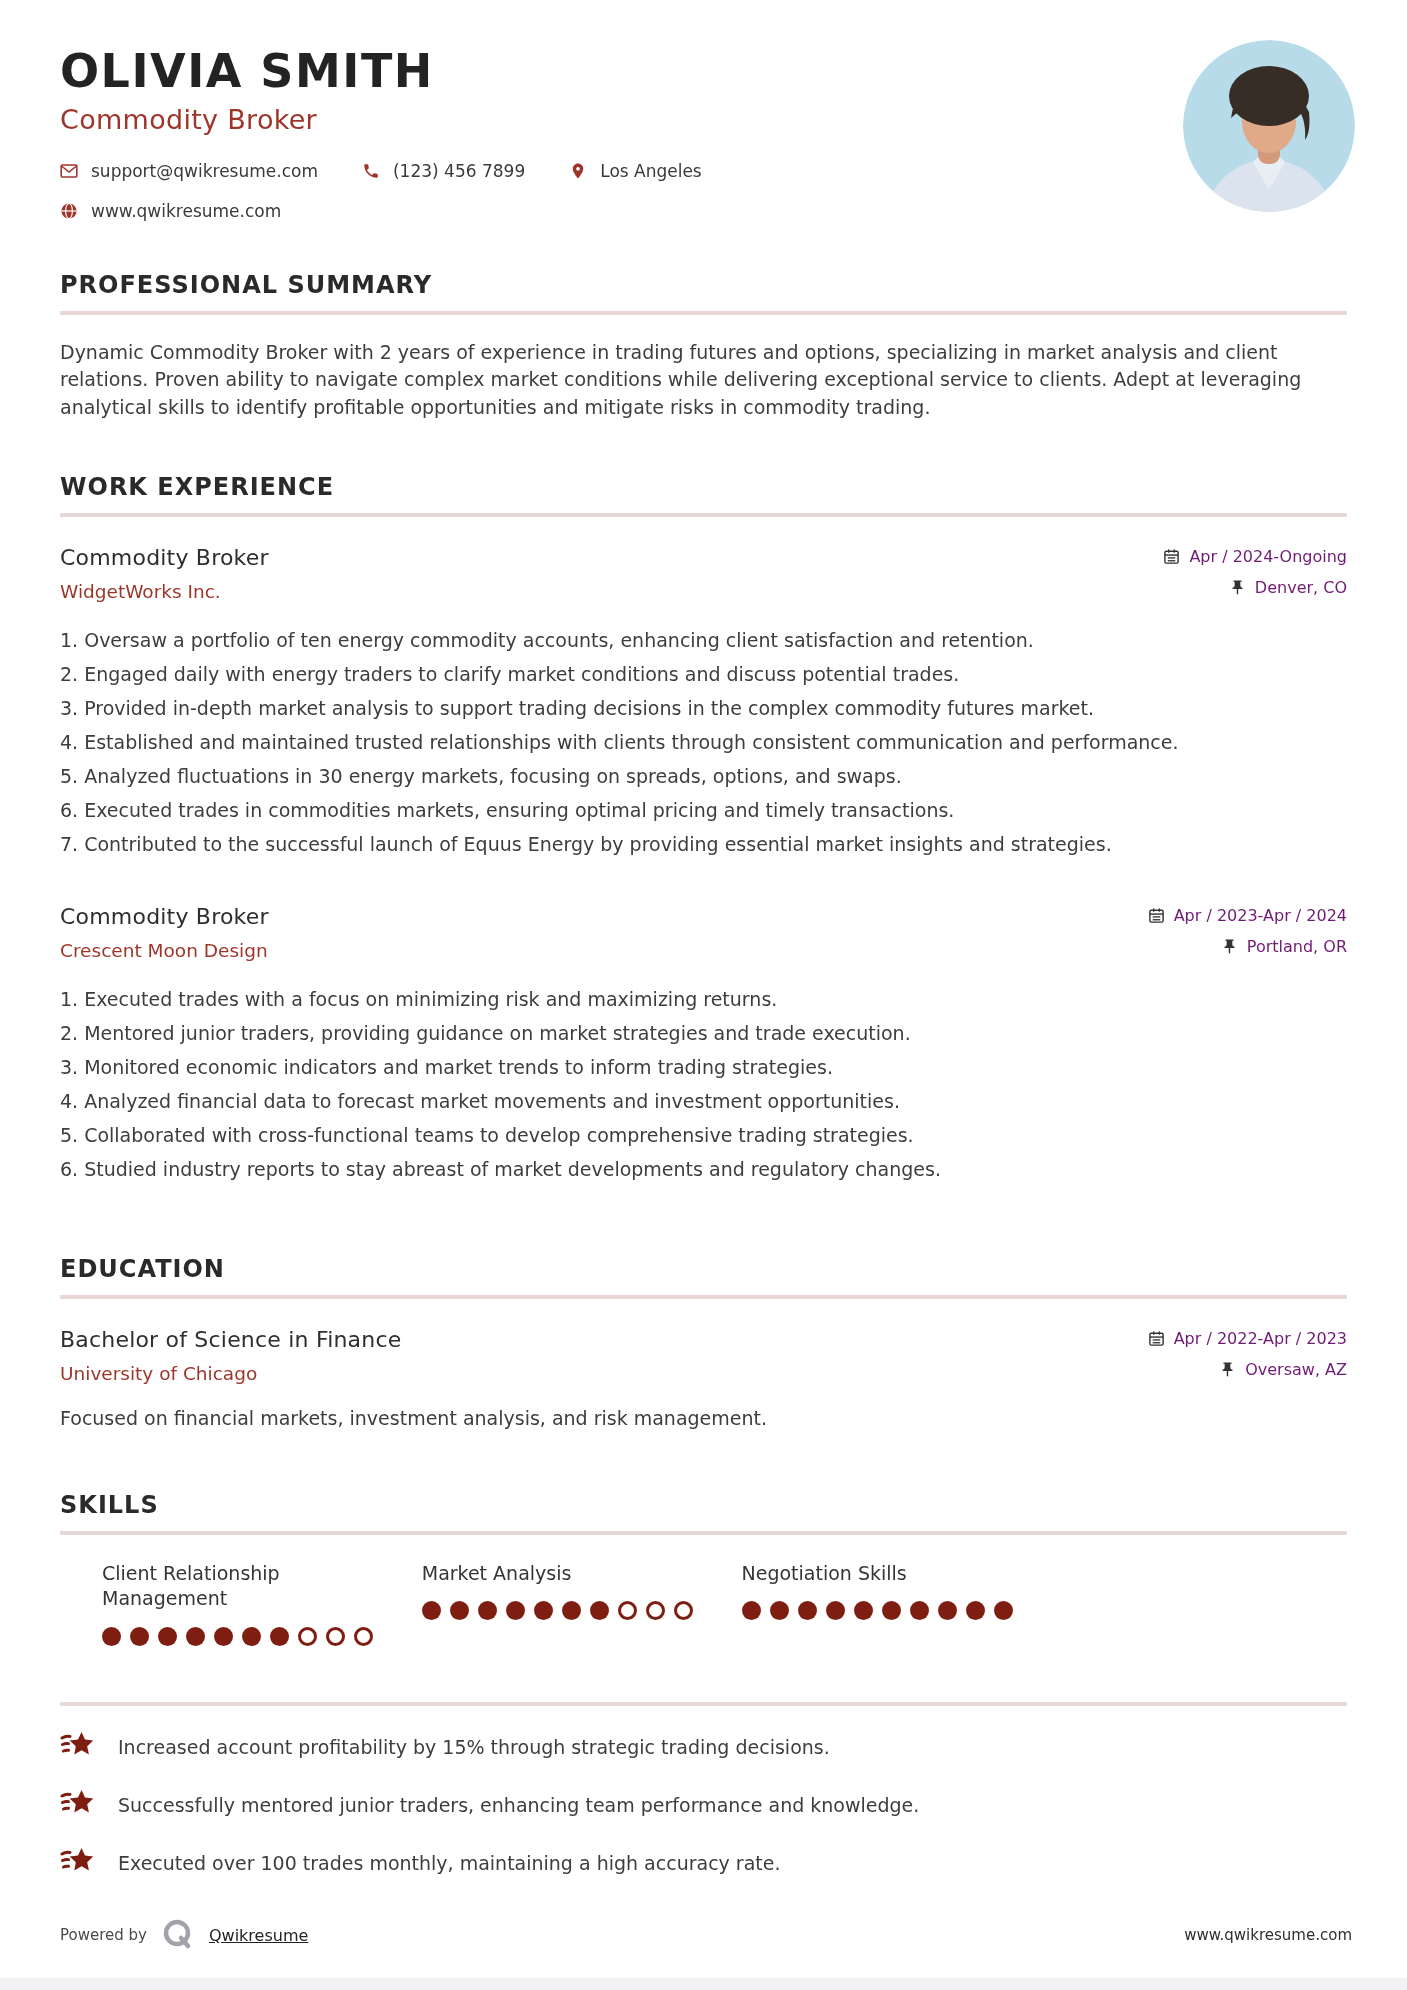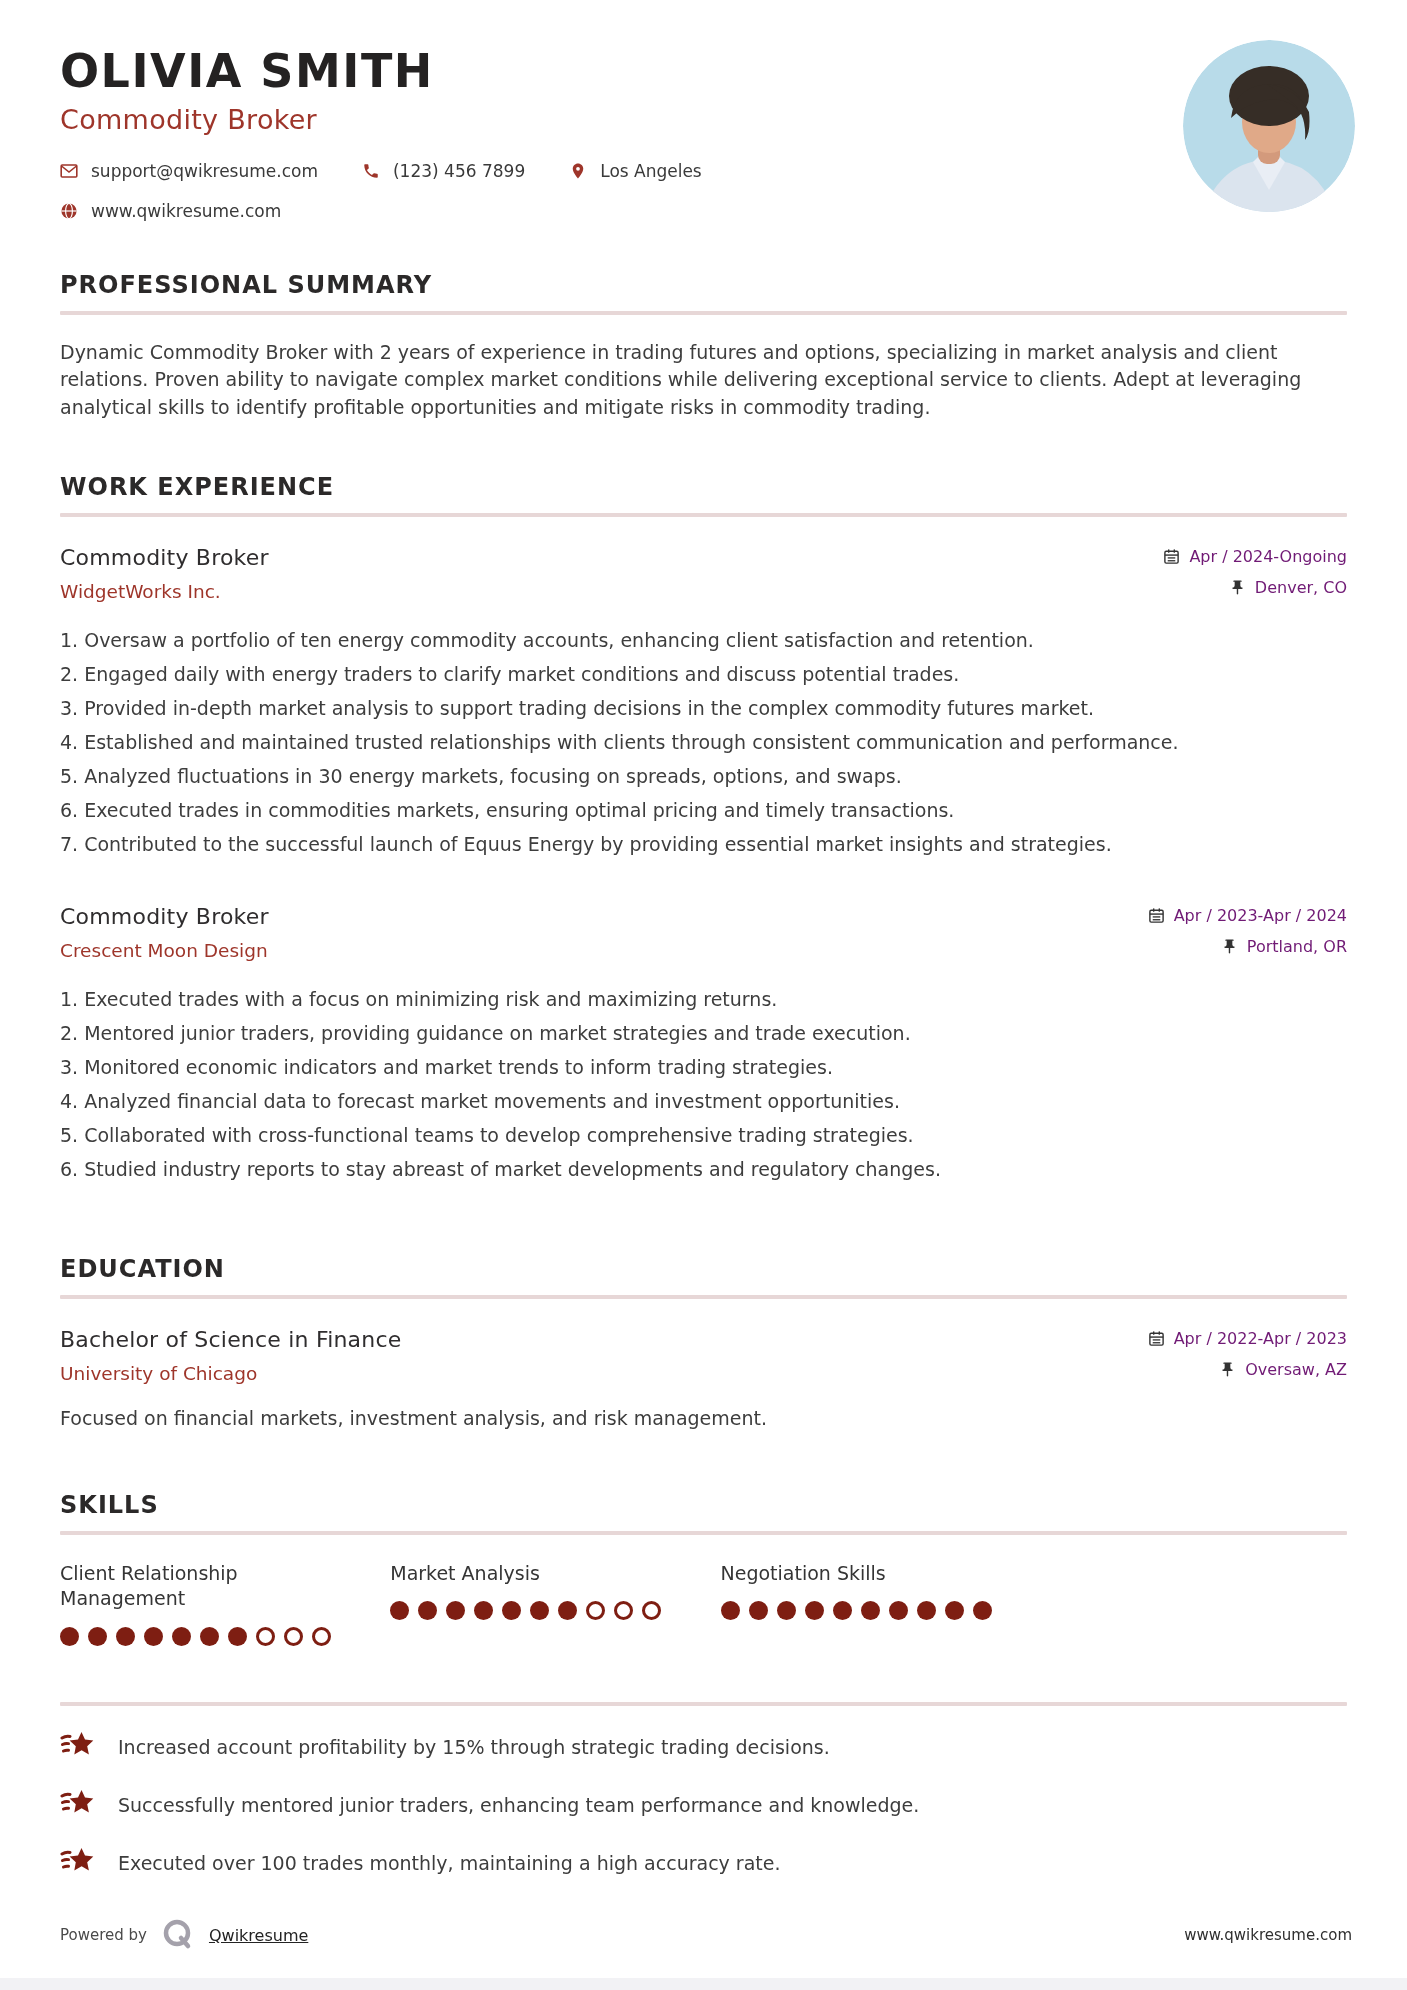--- a/index.html
+++ b/index.html
@@ -38,21 +38,21 @@
   .job-title { font-size:22px; color:#2f2d2e; letter-spacing:.2px; }
   .company { margin-top:11px; font-size:18.5px; color:#9e352a; }
   .job-meta { text-align:right; font-size:16px; color:#701a75; flex:0 0 auto; padding-top:2px; }
   .meta-row { display:flex; justify-content:flex-end; align-items:center; gap:9px; margin-bottom:12px; }
   .micon { width:17px; height:17px; display:block; }
   .job-bullets { margin-top:18px; list-style-position:inside; padding:0; }
   .job-bullets li { font-size:19px; line-height:1.42; color:#3d3d3d; margin-bottom:7px; }
   .edu-desc { margin-top:16px; font-size:19px; color:#3d3d3d; }
 
   
-  .skills-grid { display:grid; grid-template-columns:repeat(4,1fr); column-gap:34px; margin-top:26px; }
+  .skills-grid { display:grid; grid-template-columns:repeat(4,1fr); column-gap:34px; margin-top:26px;margin-left:42px; }
   .skill-name { font-size:19px; color:#353535; line-height:1.35; max-width:235px; }
   .dots { margin-top:15px; display:flex; gap:9px; }
   .dot { width:19px; height:19px; border-radius:50%; }
   .dot-filled { background:#7e1e12; }
   .dot-hollow { border:3.5px solid #7e1e12; background:#fff; }
 
   
   .ach-item { display:flex; align-items:center; gap:22px; margin-top:24px; }
   .ach-icon { width:36px; height:34px; flex:0 0 auto; }
   .ach-text { font-size:19px; color:#3d3d3d; }

